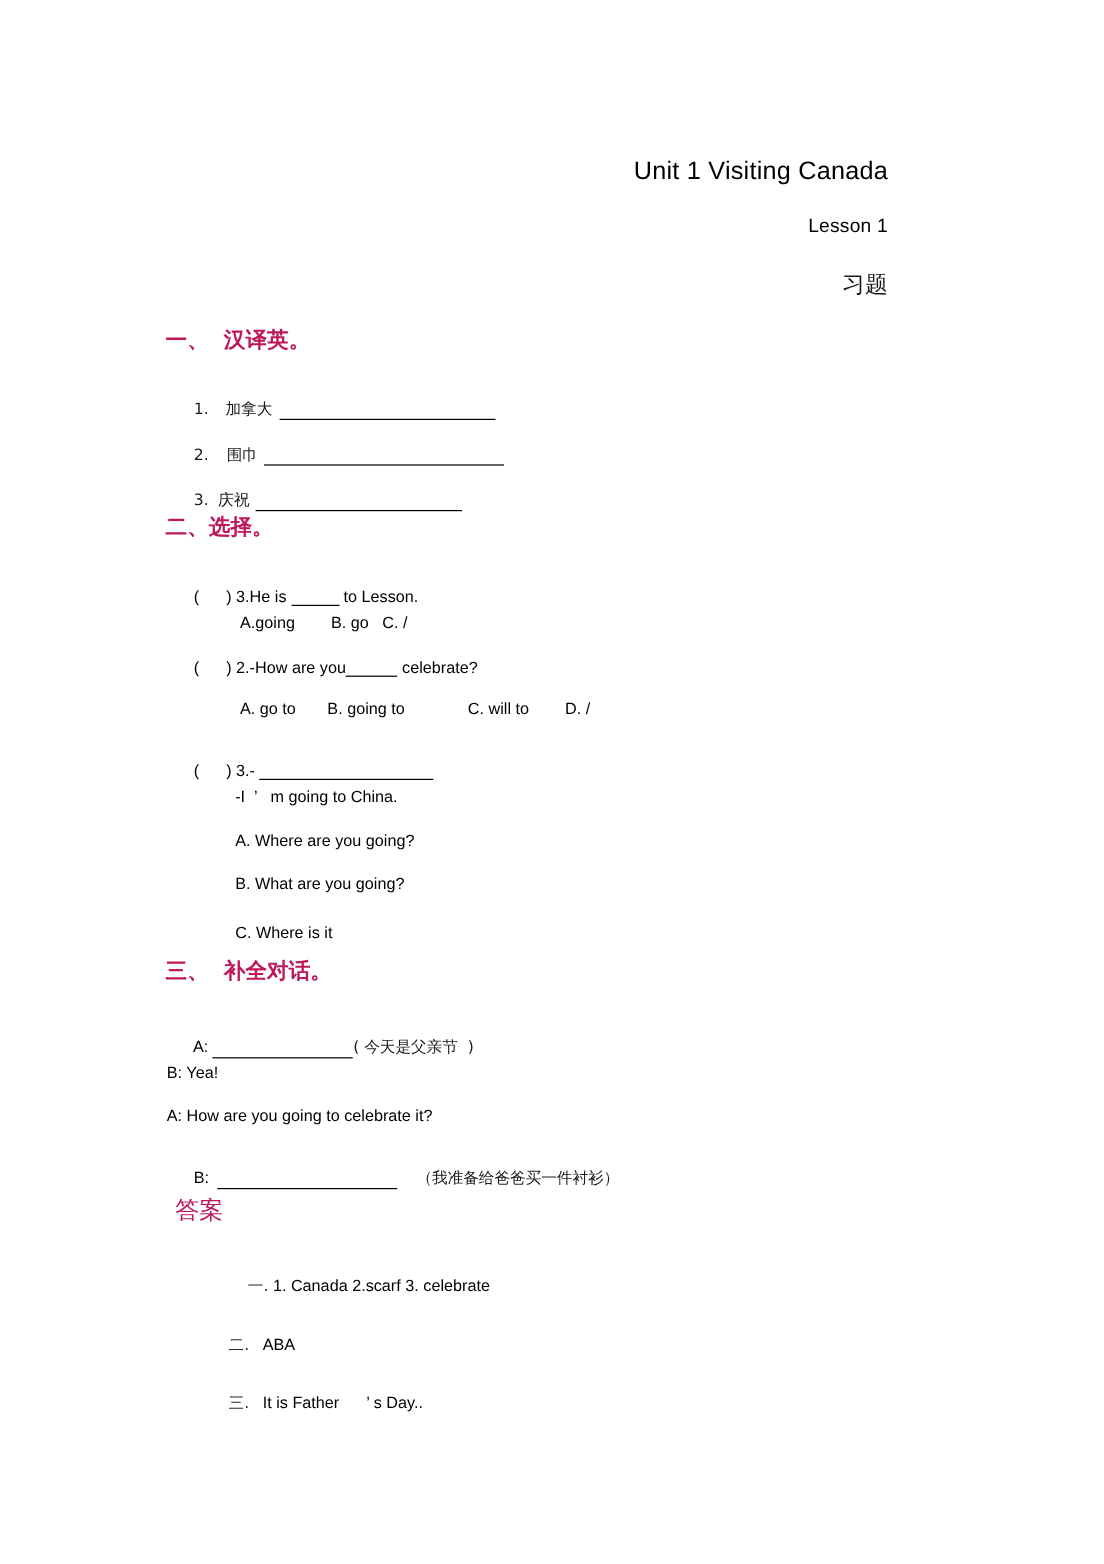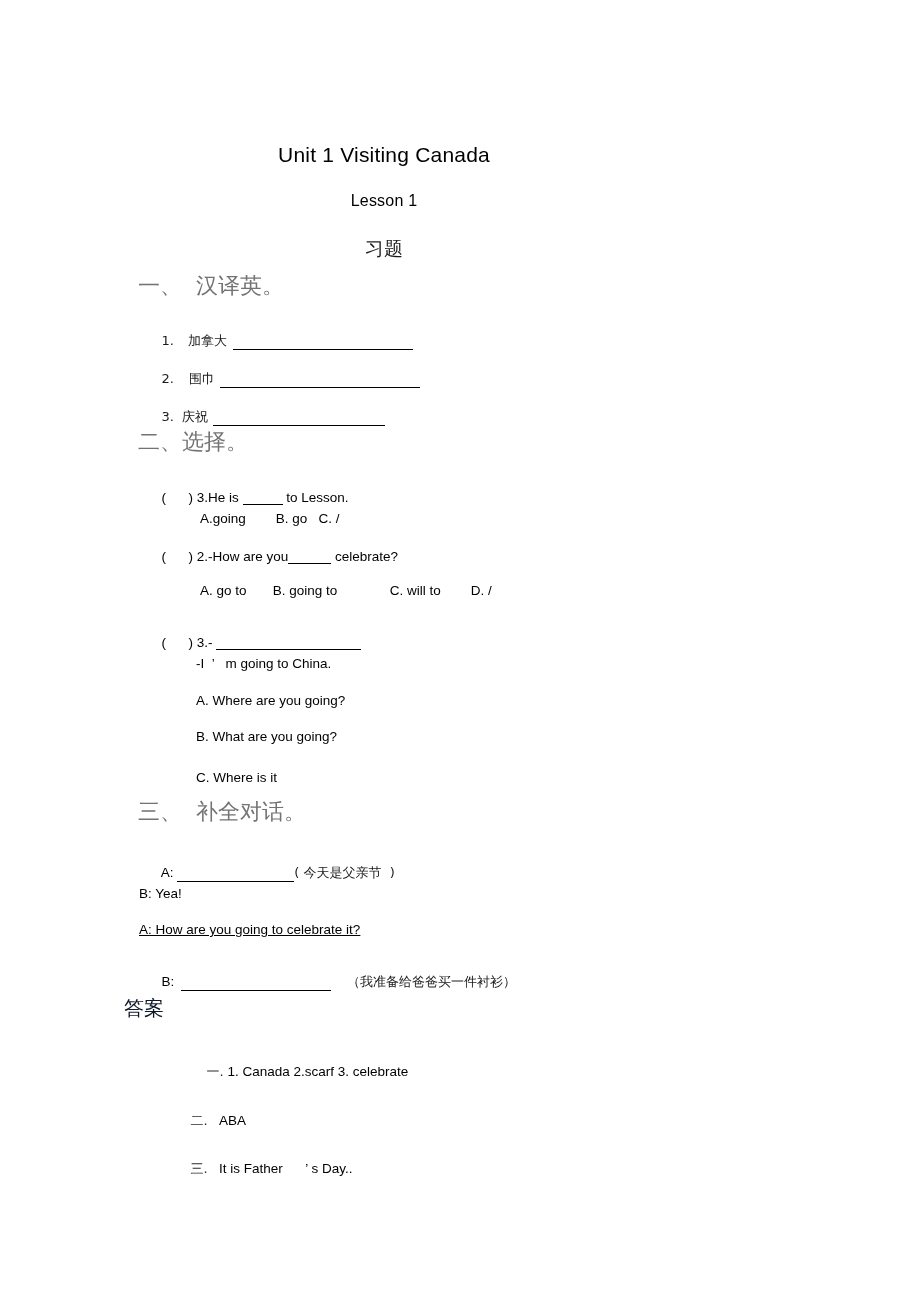--- a/index.html
+++ b/index.html
@@ -20,24 +20,24 @@
   }
   .content {
     position: absolute;
     left: 0;
     top: 0;
     width: 920px;
   }
 
   
   .doc-title {
-    text-align: center;
+    text-align: right;
     font-size: 21px;
     font-family: "Liberation Sans", sans-serif;
-    margin: 16px;
+    margin: 4px;
     padding: 0;
     position: absolute;
     left: 0;
     width: 736px;
     letter-spacing: 0.2px;
   }
   #title-main { top: 127px; }
   #title-sub  { top: 176px; font-size: 16px; }
   #title-cn   {
     top: 220px;
@@ -45,23 +45,24 @@
     font-family: "DejaVu Sans", sans-serif;
     font-weight: normal;
     color: #1a1a1a;
   }
 
   
   .sec-head {
     position: absolute;
     left: 138px;
     font-family: "DejaVu Sans", sans-serif;
-    font-size: 22px;
-    color: #737373;
+    font-size: 18px;
+    color: #be185d;
     white-space: pre;
+    font-weight: bold;
   }
 
   
   .line {
     position: absolute;
     font-size: 13.5px;
     white-space: pre;
     color: #000000;
   }
   .cn {
@@ -70,24 +71,24 @@
     color: #1a1a1a;
   }
   .blank {
     display: inline-block;
     border-bottom: 1px solid #000000;
     vertical-align: bottom;
     height: 12px;
   }
   .ansbig {
     position: absolute;
-    left: 124px;
+    left: 146px;
     font-family: "DejaVu Sans", sans-serif;
     font-size: 20px;
-    color: #0f172a;
+    color: #be185d;
   }
   .ansline {
     position: absolute;
     font-size: 13.5px;
     white-space: pre;
   }
   .ansnum {
     font-family: "DejaVu Sans", sans-serif;
     font-size: 13px;
     color: #2a2a2a;
@@ -138,21 +139,21 @@
     <div class="line" style="left:196px; top:770px;">C. Where is it</div>
 
     <div class="sec-head" style="top:797px;">三、  补全对话。</div>
 
     <div class="line" style="left:139px; top:849px;">
       <span>A: </span><span class="blank" style="width:117px;"></span><span class="cn">( 今天是父亲节  )</span>
     </div>
 
     <div class="line" style="left:139px; top:886px;">B: Yea!</div>
 
-    <div class="line" style="left:139px; top:922px;text-decoration:underline;">A: How are you going to celebrate it?</div>
+    <div class="line" style="left:139px; top:922px;">A: How are you going to celebrate it?</div>
 
     <div class="line" style="left:139px; top:958px;">
       <span>B: </span><span class="blank" style="width:150px; margin-left:3px;"></span><span class="cn" style="padding-left:16px;">（我准备给爸爸买一件衬衫）</span>
     </div>
 
     <div class="ansbig" style="top:995px;">答案</div>
 
     <div class="ansline" style="left:184px; top:1048px;">
       <span class="ansnum">一.</span><span> 1. Canada 2.scarf 3. celebrate</span>
     </div>

